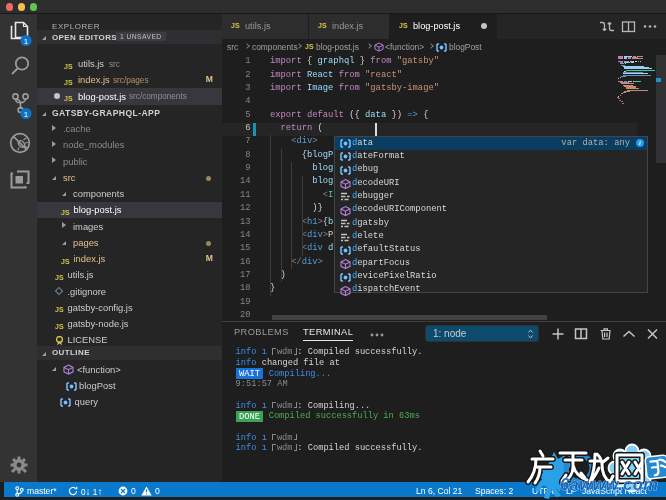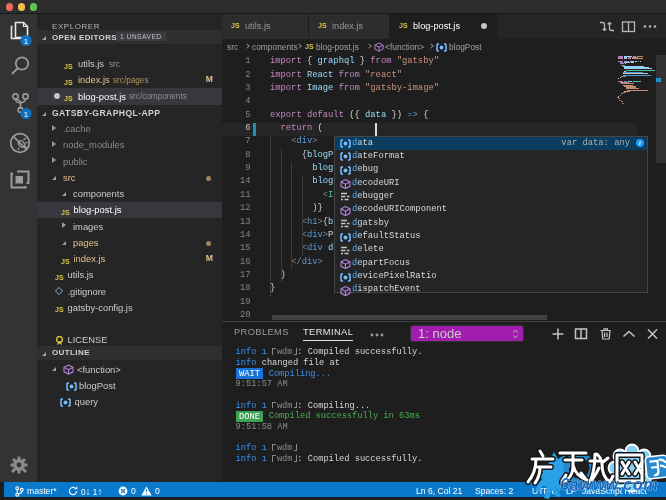--- a/index.html
+++ b/index.html
@@ -46,21 +46,21 @@
 .srow{position:relative;height:13.35px;line-height:13.35px;font-family:"Liberation Mono",monospace;font-size:8.8px;white-space:pre}
 .ssel{background:#0a3d60}
 .sic{position:absolute;left:5px;top:2.5px}
 .sm{color:#4ab3ff;margin-left:17px}
 .st{color:#d8d8d8}
 .sinfo{position:absolute;right:17px;color:#b0b0b0}
 .ii{position:absolute;right:3px;top:2.6px;width:8px;height:8px;border-radius:50%;background:#1f9cf0;color:#fff;font-size:6.5px;line-height:8px;text-align:center;font-family:"Liberation Serif",serif;font-style:italic;font-weight:bold}
 #panel{position:absolute;left:222px;top:321px;width:444px;height:161px;background:#1e1e1e;border-top:1px solid #3f3f42}
 .ptab{position:absolute;top:5px;font-size:9.3px;letter-spacing:0.4px;color:#9a9a9a}
 #pterm{color:#e7e7e7;border-bottom:1px solid #e7e7e7;padding-bottom:2.5px}
-#pselect{position:absolute;left:188px;top:2.5px;width:114px;height:17px;background:#a21caf;border:1px solid #303030;border-radius:3px;font-size:13px;color:#cccccc;line-height:15.5px;padding-left:7px}
+#pselect{position:absolute;left:203px;top:2.5px;width:114px;height:17px;background:#0c4a6e;border:1px solid #303030;border-radius:3px;font-size:10px;color:#cccccc;line-height:15.5px;padding-left:7px}
 #termc{position:absolute;left:13.6px;top:25.2px;font-size:8.7px}
 .tl{height:10.7px;line-height:10.7px;font-family:"Liberation Mono",monospace;white-space:pre}
 .tbadge{color:#fff;padding:0.5px 3.5px;font-family:"Liberation Mono",monospace}
 .cbo{display:inline-block;width:3.8px;height:6.5px;border-left:1px solid #8a8a8a;border-top:1px solid #8a8a8a;margin-right:1px;vertical-align:-0.5px}
 .cbc{display:inline-block;width:3.8px;height:6.5px;border-right:1px solid #8a8a8a;border-bottom:1px solid #8a8a8a;margin-left:1px;vertical-align:-0.5px}
 #statusbar{position:absolute;left:4px;top:482px;width:666px;height:15px;background:#0a79cc;color:#fff;font-size:8.6px}
 .si{position:absolute;top:4px;white-space:nowrap}
 </style></head><body>
 <div id="app">
 
@@ -186,20 +186,24 @@
         <span class="ic" style="left:18px"><span class="jsi">JS</span></span>
         <span class="lbl" style="left:30.5px">utils.js</span>
       </div>
 <div class="sr" style="top:269.4px;">
         <span class="gid"></span>
         <span class="lbl" style="left:30.5px">.gitignore</span>
       </div>
 <div class="sr" style="top:285.6px;">
         <span class="ic" style="left:18px"><span class="jsi">JS</span></span>
         <span class="lbl" style="left:30.5px">gatsby-config.js</span>
+      </div>
+<div class="sr" style="top:301.9px;">
+        <span class="ic" style="left:18px"><span class="jsi">JS</span></span>
+        <span class="lbl" style="left:30.5px">gatsby-node.js</span>
       </div>
 <div class="sr" style="top:318.1px;">
         <svg style="position:absolute;left:18px;top:3.5px" width="9" height="10" viewBox="0 0 9 10">
           <circle cx="4.5" cy="3.4" r="2.9" fill="none" stroke="#d5c547" stroke-width="1.4"></circle>
           <path d="M3 5.5 2.2 9.3 4.5 7.6 6.8 9.3 6 5.5" fill="#d5c547"></path>
         </svg>
         <span class="lbl" style="left:30.5px">LICENSE</span>
       </div>
 <div class="sr" style="top:331.6px;height:14px;background:#2f2f32;">
         <div class="tw twd" style="left:5px;top:4px"></div>
@@ -410,26 +414,26 @@
             <path d="M1 1.5h6M1 4.5h4.5M7 4.5h2.5M1 7.5h2M4.5 7.5h4" stroke="#c5c5c5" stroke-width="1.4" fill="none"></path>
           </svg><span class="sm">d</span><span class="st">ebugger</span></div>
 <div class="srow"><svg class="sic" width="11" height="10" viewBox="0 0 11 10">
             <path d="M5.5 0.6 10 2.9v4.4L5.5 9.6 1 7.3V2.9Z" stroke="#b180d7" stroke-width="1.1" fill="none"></path>
             <path d="M1.2 3 5.5 5.2 9.8 3M5.5 5.2v4.2" stroke="#b180d7" stroke-width="1.1" fill="none"></path>
           </svg><span class="sm">d</span><span class="st">ecodeURIComponent</span></div>
 <div class="srow"><svg class="sic" width="11" height="9" viewBox="0 0 11 9">
             <path d="M1 1.5h6M1 4.5h4.5M7 4.5h2.5M1 7.5h2M4.5 7.5h4" stroke="#c5c5c5" stroke-width="1.4" fill="none"></path>
           </svg><span class="sm">d</span><span class="st">gatsby</span></div>
 <div class="srow"><svg class="sic" width="11" height="9" viewBox="0 0 11 9">
+            <path d="M1 1.5h6M1 4.5h4.5M7 4.5h2.5M1 7.5h2M4.5 7.5h4" stroke="#c5c5c5" stroke-width="1.4" fill="none"></path>
+          </svg><span class="sm">d</span><span class="st">elete</span></div>
+<div class="srow"><svg class="sic" width="11" height="9" viewBox="0 0 11 9">
             <path d="M1 1h2M1 1v7M1 8h2 M10 1h-2M10 1v7M10 8h-2" stroke="#75beff" stroke-width="1.5" fill="none"></path>
             <circle cx="5.5" cy="4.5" r="1.9" fill="#75beff"></circle>
           </svg><span class="sm">d</span><span class="st">efaultStatus</span></div>
-<div class="srow"><svg class="sic" width="11" height="9" viewBox="0 0 11 9">
-            <path d="M1 1.5h6M1 4.5h4.5M7 4.5h2.5M1 7.5h2M4.5 7.5h4" stroke="#c5c5c5" stroke-width="1.4" fill="none"></path>
-          </svg><span class="sm">d</span><span class="st">elete</span></div>
 <div class="srow"><svg class="sic" width="11" height="10" viewBox="0 0 11 10">
             <path d="M5.5 0.6 10 2.9v4.4L5.5 9.6 1 7.3V2.9Z" stroke="#b180d7" stroke-width="1.1" fill="none"></path>
             <path d="M1.2 3 5.5 5.2 9.8 3M5.5 5.2v4.2" stroke="#b180d7" stroke-width="1.1" fill="none"></path>
           </svg><span class="sm">d</span><span class="st">epartFocus</span></div>
 <div class="srow"><svg class="sic" width="11" height="9" viewBox="0 0 11 9">
             <path d="M1 1h2M1 1v7M1 8h2 M10 1h-2M10 1v7M10 8h-2" stroke="#75beff" stroke-width="1.5" fill="none"></path>
             <circle cx="5.5" cy="4.5" r="1.9" fill="#75beff"></circle>
           </svg><span class="sm">d</span><span class="st">evicePixelRatio</span></div>
 <div class="srow"><svg class="sic" width="11" height="10" viewBox="0 0 11 10">
             <path d="M5.5 0.6 10 2.9v4.4L5.5 9.6 1 7.3V2.9Z" stroke="#b180d7" stroke-width="1.1" fill="none"></path>
@@ -462,21 +466,20 @@
 </g>
 </svg>
  <div id="termc">
 <div class="tl"><span style="color:#3b8eea">info</span><span style="color:#3b8eea"> ı </span><span style="color:#8a8a8a"><span class="cbo"></span>wdm<span class="cbc"></span></span><span style="color:#d6d6d6">: Compiled successfully.</span></div>
 <div class="tl"><span style="color:#3b8eea">info</span><span style="color:#d6d6d6"> changed file at</span></div>
 <div class="tl"><span class="tbadge" style="background:#1a73d9">WAIT</span><span style="color:#3b8eea"> Compiling...</span></div>
 <div class="tl"><span style="color:#8a8a8a">9:51:57 AM</span></div>
 <div class="tl"></div>
 <div class="tl"><span style="color:#3b8eea">info</span><span style="color:#3b8eea"> ı </span><span style="color:#8a8a8a"><span class="cbo"></span>wdm<span class="cbc"></span></span><span style="color:#d6d6d6">: Compiling...</span></div>
 <div class="tl"><span class="tbadge" style="background:#3da153">DONE</span><span style="color:#4ead53"> Compiled successfully in 63ms</span></div>
-<div class="tl"><span style="color:#8a8a8a">9:51:58 AM</span></div>
 <div class="tl"></div>
 <div class="tl"><span style="color:#3b8eea">info</span><span style="color:#3b8eea"> ı </span><span style="color:#8a8a8a"><span class="cbo"></span>wdm<span class="cbc"></span></span></div>
 <div class="tl"><span style="color:#3b8eea">info</span><span style="color:#3b8eea"> ı </span><span style="color:#8a8a8a"><span class="cbo"></span>wdm<span class="cbc"></span></span><span style="color:#d6d6d6">: Compiled successfully.</span></div> 
       </div>
 </div>
 
 <div id="statusbar">
  <svg width="9" height="11" viewBox="0 0 9 11" style="position:absolute;left:11px;top:3.5px">
         <g fill="none" stroke="#fff" stroke-width="1.1">
           <circle cx="2.2" cy="2.2" r="1.4"></circle>

